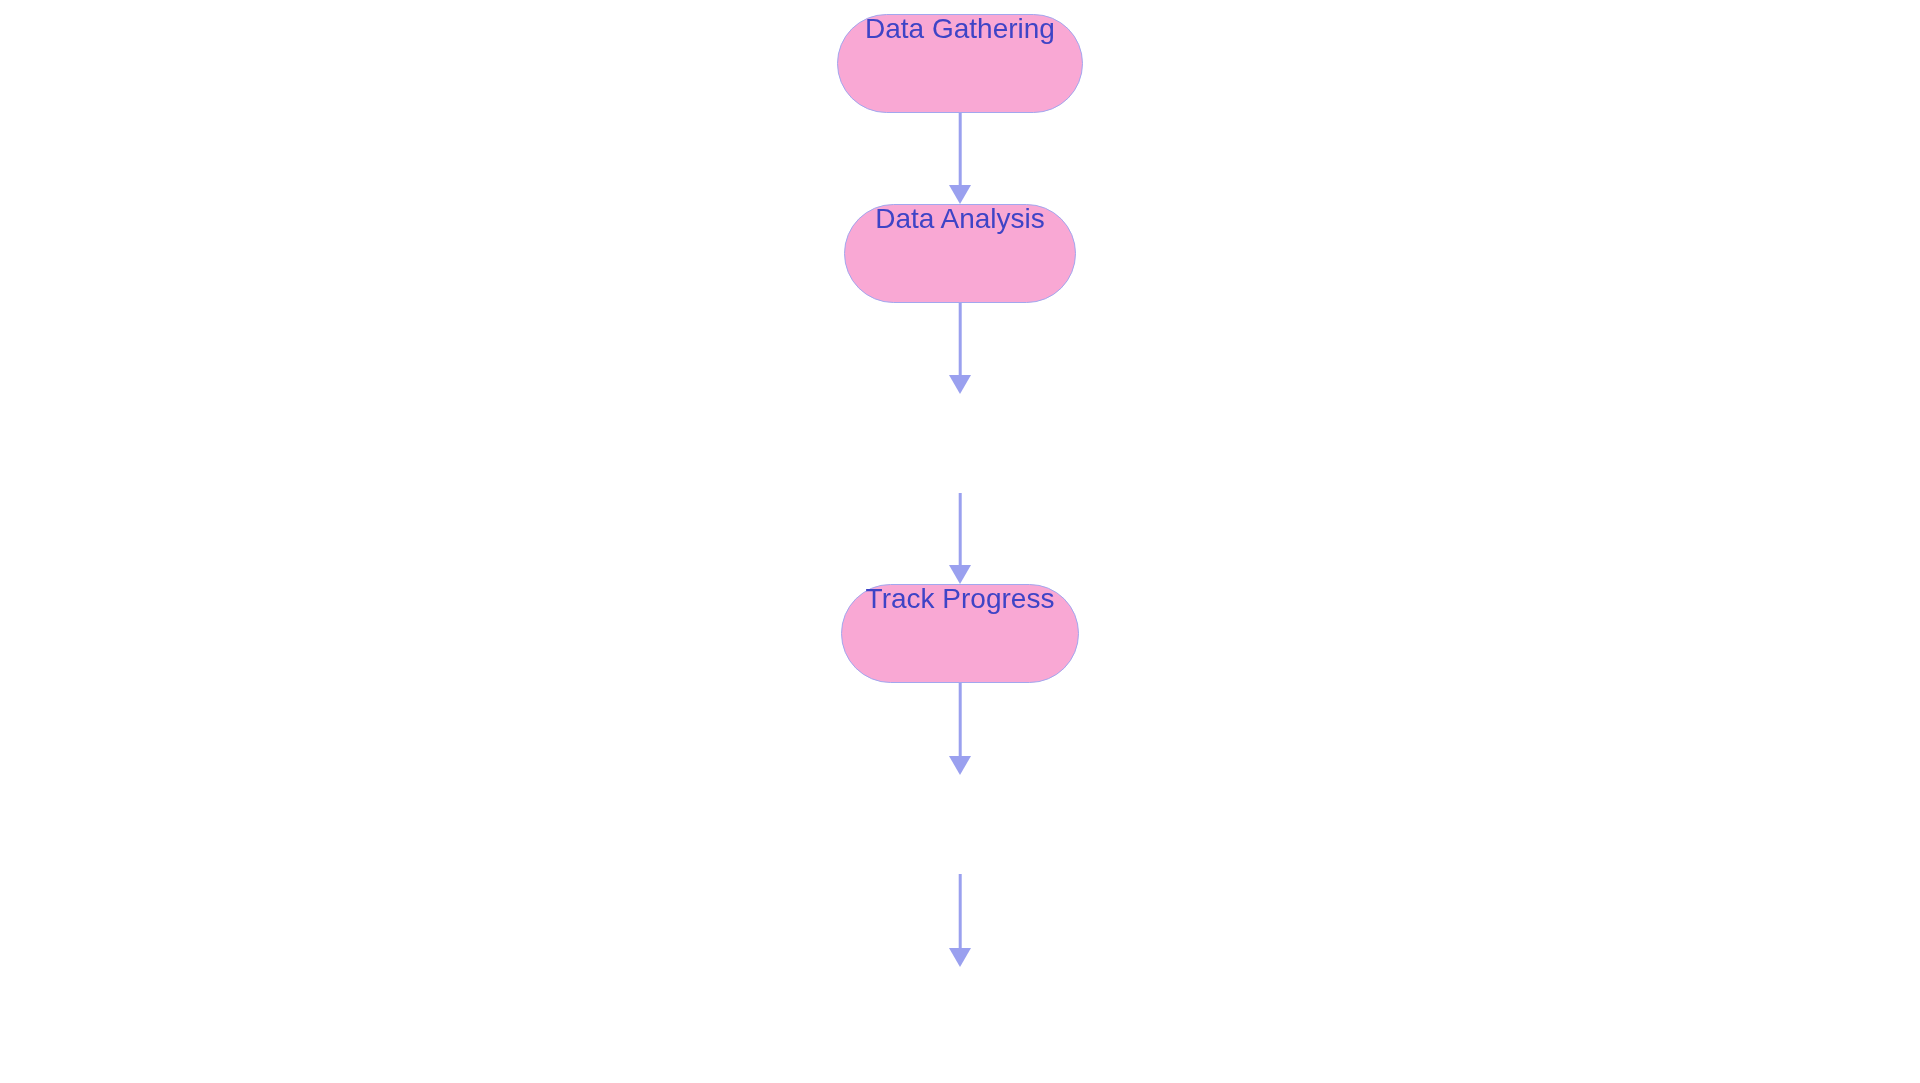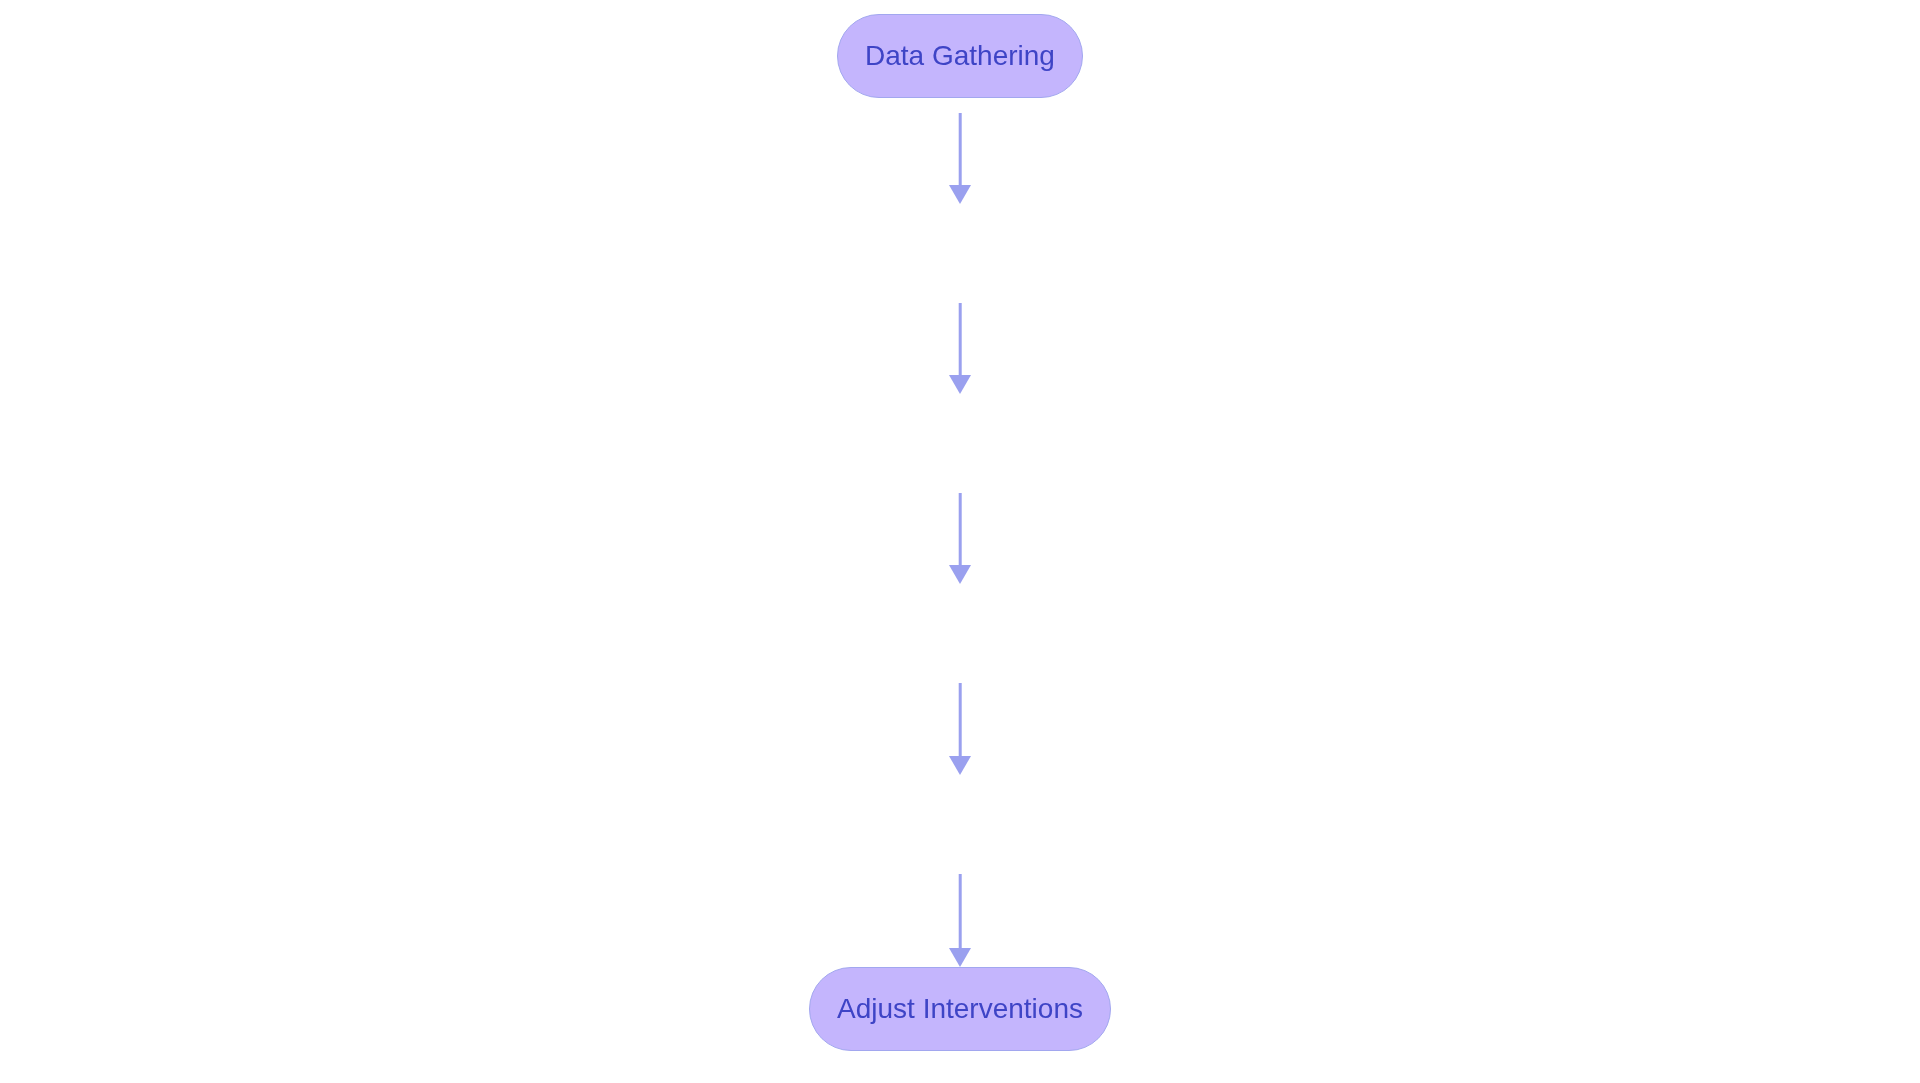--- a/index.html
+++ b/index.html
@@ -12,27 +12,27 @@
     position: relative;
     width: 1920px;
     height: 1083px;
     background: #ffffff;
     overflow: hidden;
   }
   .node {
     position: absolute;
     left: 50%;
     transform: translateX(-50%);
-    height: 84px;
+    height: 99px;
     box-sizing: border-box;
-    background: #c4b5fd;
+    background: #f9a8d4;
     border: 1.6px solid #a2a7ef;
     border-radius: 50px;
     display: flex;
-    align-items: center;
+    align-items: flex-start;
     justify-content: center;
   }
   .node-label {
     color: #3e44c6;
     font-size: 28px;
     line-height: 1;
     white-space: nowrap;
     text-align: center;
   }
   .n1 { top: 14px;  width: 246px; }
@@ -82,41 +82,44 @@
 
   <div class="node n1">
     <span class="node-label">Data Gathering</span>
   </div>
 
   <div class="arrow a1">
     <div class="arrow-line"></div>
     <div class="arrow-head"></div>
   </div>
 
+  <div class="node n2">
+    <span class="node-label">Data Analysis</span>
+  </div>
 
   <div class="arrow a2">
     <div class="arrow-line"></div>
     <div class="arrow-head"></div>
   </div>
 
 
   <div class="arrow a3">
     <div class="arrow-line"></div>
     <div class="arrow-head"></div>
   </div>
 
+  <div class="node n4">
+    <span class="node-label">Track Progress</span>
+  </div>
 
   <div class="arrow a4">
     <div class="arrow-line"></div>
     <div class="arrow-head"></div>
   </div>
 
 
   <div class="arrow a5">
     <div class="arrow-line"></div>
     <div class="arrow-head"></div>
   </div>
 
-  <div class="node n6">
-    <span class="node-label">Adjust Interventions</span>
-  </div>
 
 </div>
 
 </body></html>

